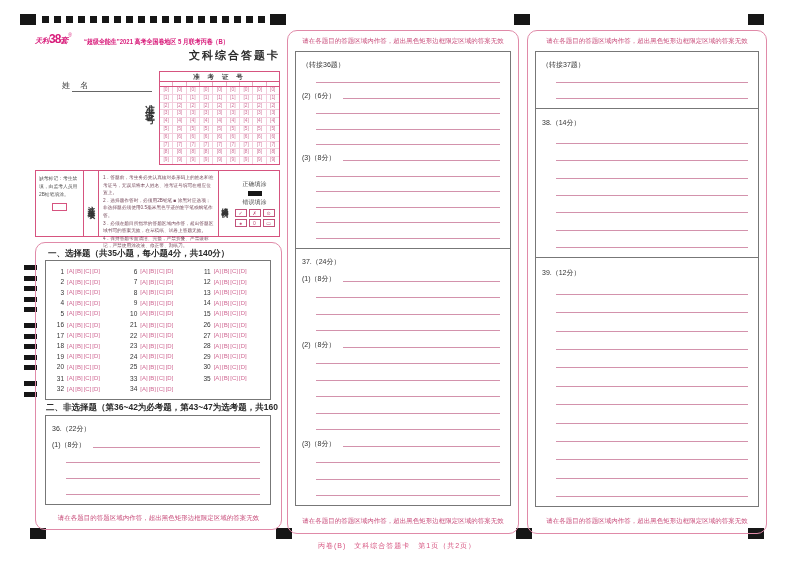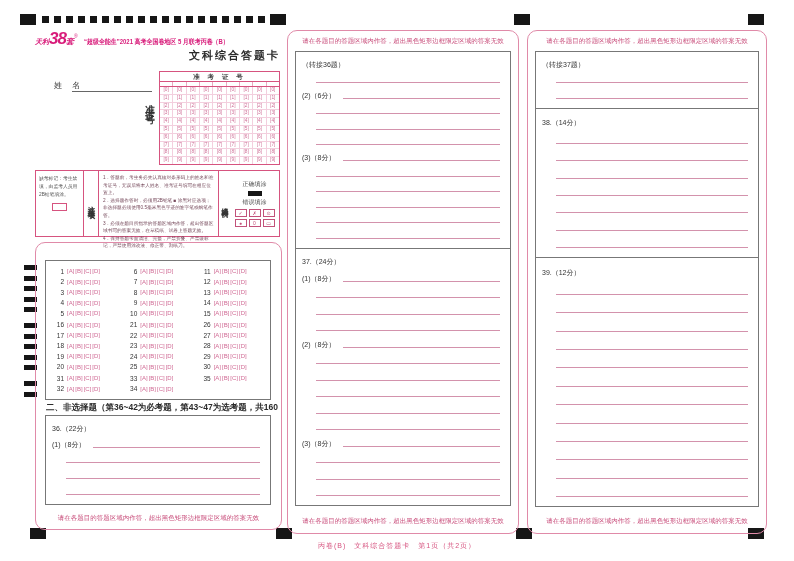--- a/index.html
+++ b/index.html
@@ -7,29 +7,29 @@
         font-family:"Liberation Sans","DejaVu Sans",sans-serif;-webkit-font-smoothing:antialiased;}
   
   .mark{position:absolute;background:#161616;}
   .mark.big{width:16px;height:11px;}
   .dash-strip{position:absolute;left:42px;top:16px;display:flex;gap:5px;}
   .dash{width:7px;height:7px;background:#161616;}
   .side-mark{position:absolute;left:24px;width:13px;height:5px;background:#161616;}
   
   .logo{position:absolute;left:35px;top:30px;color:#d81b7a;white-space:nowrap;line-height:1;}
   .lg-a{font-size:7px;font-weight:bold;font-style:italic;}
-  .lg-b{font-size:17px;font-weight:bold;font-style:italic;letter-spacing:-1px;}
+  .lg-b{font-size:12px;font-weight:bold;letter-spacing:-1px;}
   .lg-c{font-size:8px;font-weight:bold;font-style:italic;}
   .lg-r{font-size:5px;}
   .title{position:absolute;left:84px;top:37px;width:200px;font-size:7px;font-weight:bold;color:#d81b7a;
          white-space:nowrap;transform:scaleX(0.85);transform-origin:left center;}
   .subtitle{position:absolute;left:35px;top:48px;width:245px;text-align:right;font-size:11px;
             font-weight:bold;color:#2b2b2b;letter-spacing:2px;}
   
-  .name-label{position:absolute;left:54px;top:80px;font-size:8px;color:#333;letter-spacing:4px;}
+  .name-label{position:absolute;left:62px;top:80px;font-size:8px;color:#333;letter-spacing:4px;}
   .name-line{position:absolute;left:72px;top:90px;width:80px;border-bottom:1px solid #666;height:1px;}
   .barcode{position:absolute;left:38px;top:101px;width:102px;height:62px;border:1px dashed #e08aa8;
            border-radius:8px;display:flex;flex-direction:column;align-items:center;justify-content:center;}
   .bc-title{font-size:11px;font-weight:bold;color:#3a3a3a;letter-spacing:2px;}
   .bc-note{font-size:4.6px;color:#a85a77;margin-top:4px;}
   .ticket-side{position:absolute;left:143px;top:96px;writing-mode:vertical-rl;text-orientation:upright;
                font-size:9.5px;font-weight:bold;color:#333;letter-spacing:4px;}
   .ticket-grid{position:absolute;left:159px;top:71px;width:119px;height:92px;border:1px solid #d6537f;
                display:flex;flex-direction:column;background:#fff;}
   .tg-head{height:9px;border-bottom:1px solid #d6537f;text-align:center;font-size:6.5px;font-weight:bold;
@@ -302,20 +302,21 @@
             <span class="wmark">⊙</span>
             <span class="wmark">●</span>
             <span class="wmark">0</span>
             <span class="wmark">▭</span>
           </div>
       </div>
     </div>
   </div>
 
   <div class="mc-outer">
+    <div class="mc-title">一、选择题（共35小题，每小题4分，共140分）</div>
     <div class="mc-inner">
         <div class="mc-block">
           <div class="mc-row">
             <div class="mc-group">
               <span class="mc-num">1</span>
               <span class="mc-bub">[A]</span>
               <span class="mc-bub">[B]</span>
               <span class="mc-bub">[C]</span>
               <span class="mc-bub">[D]</span>
             </div>

